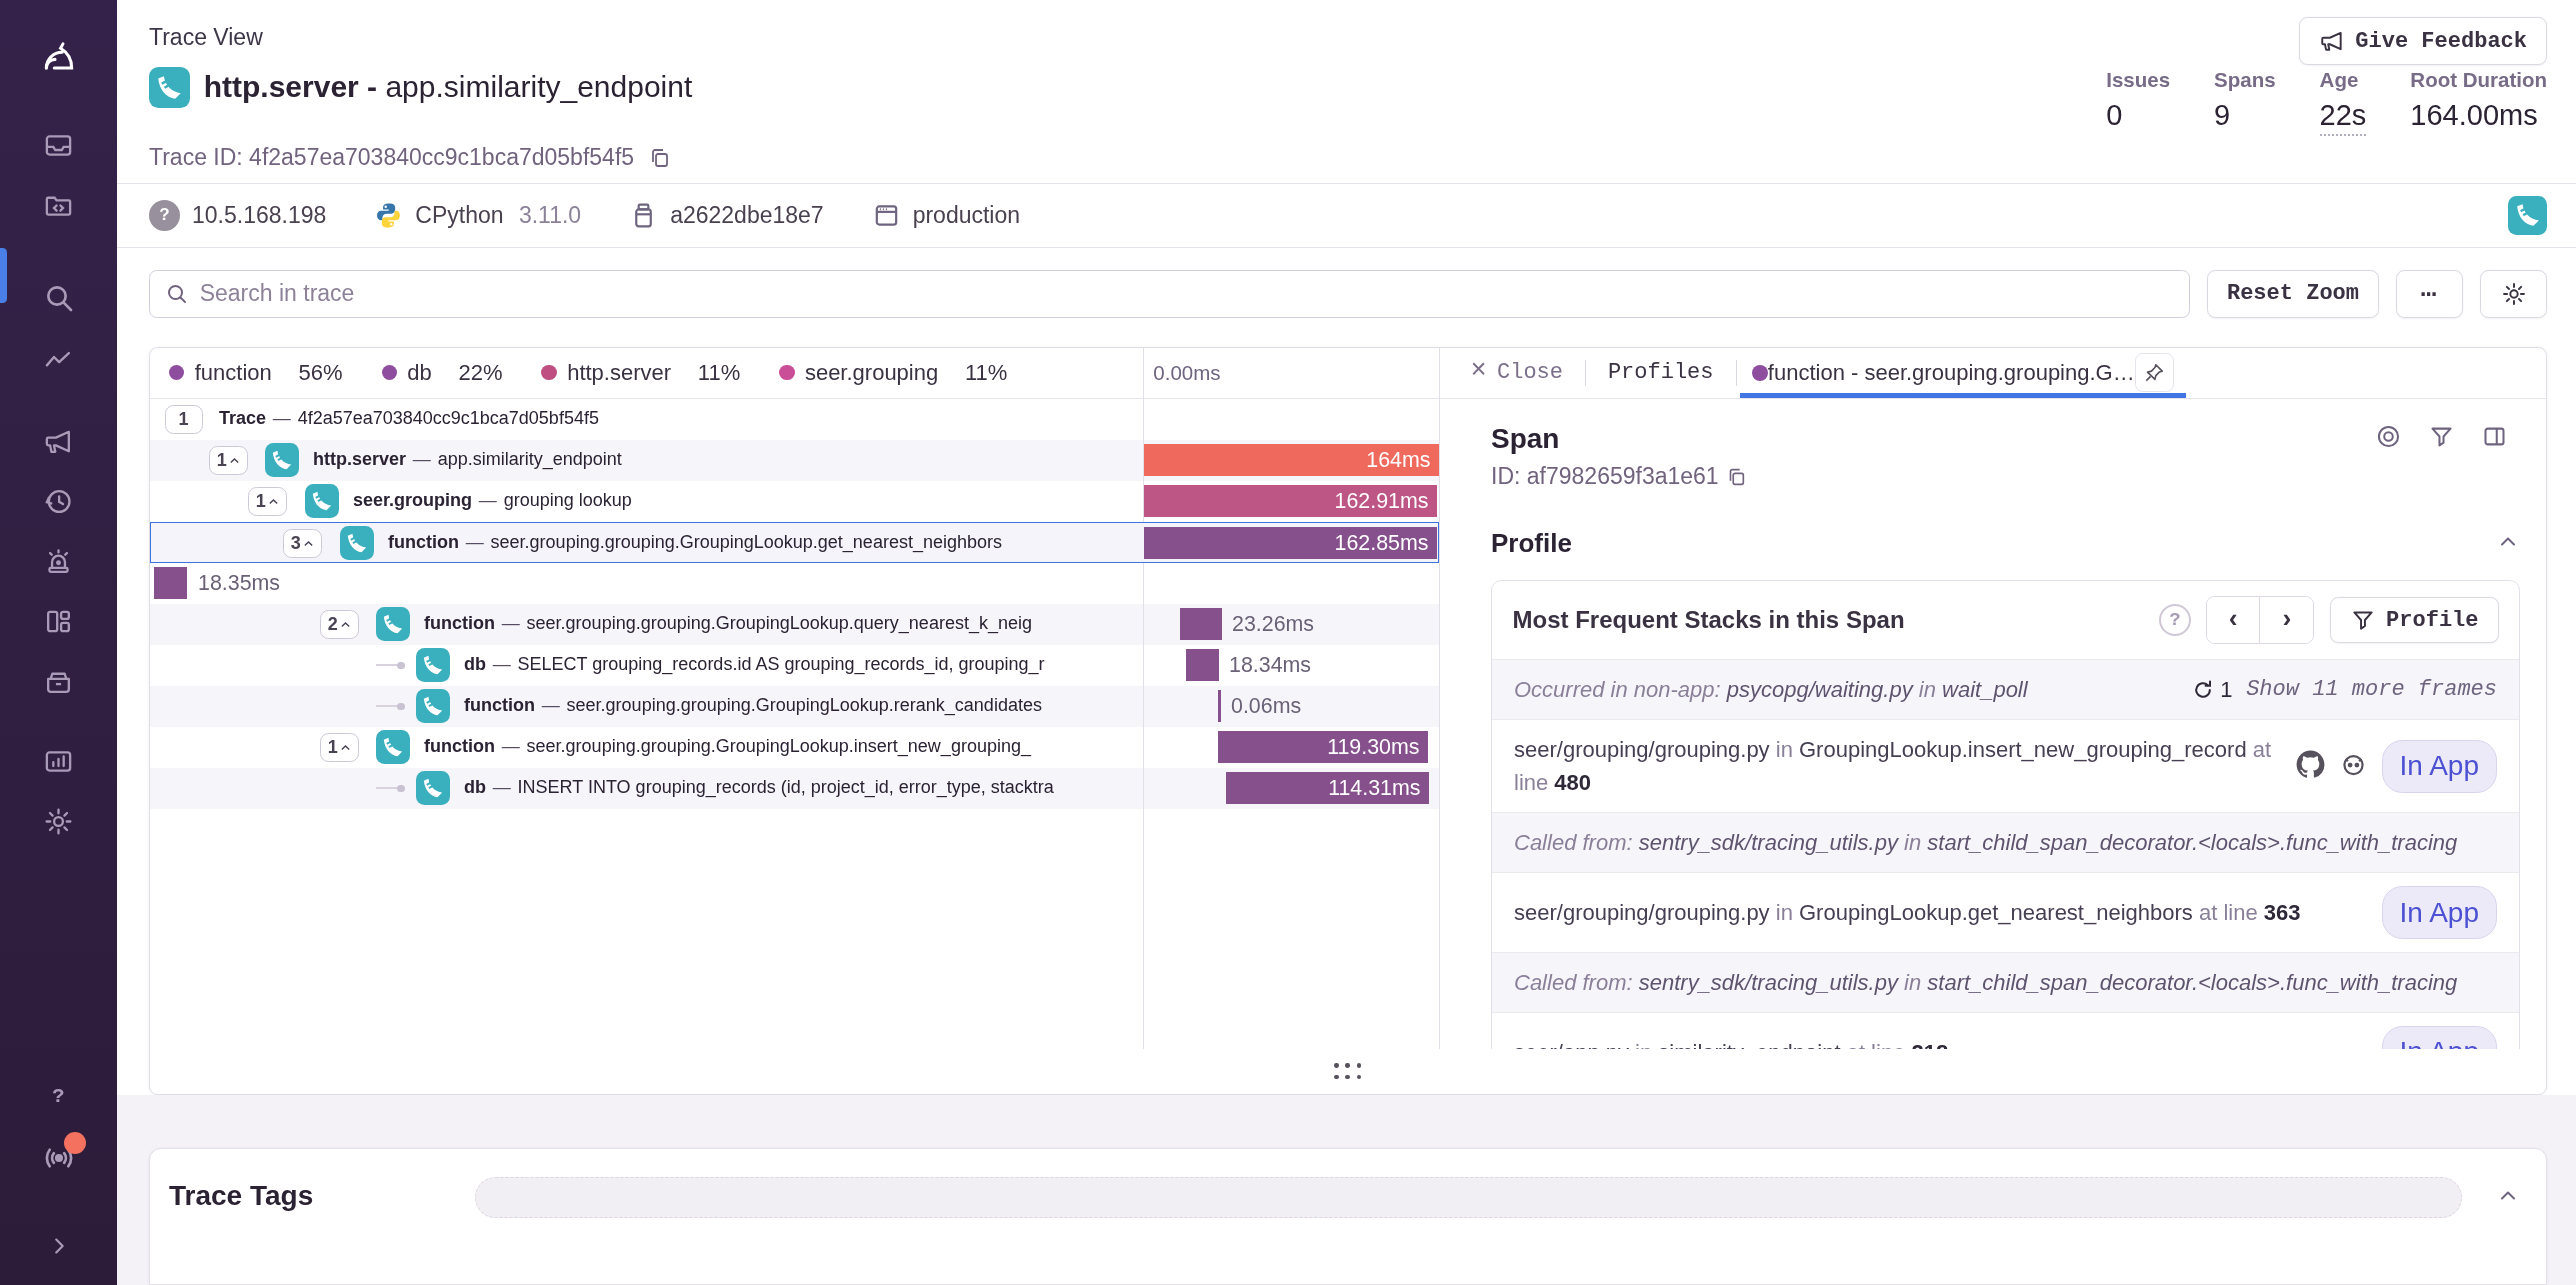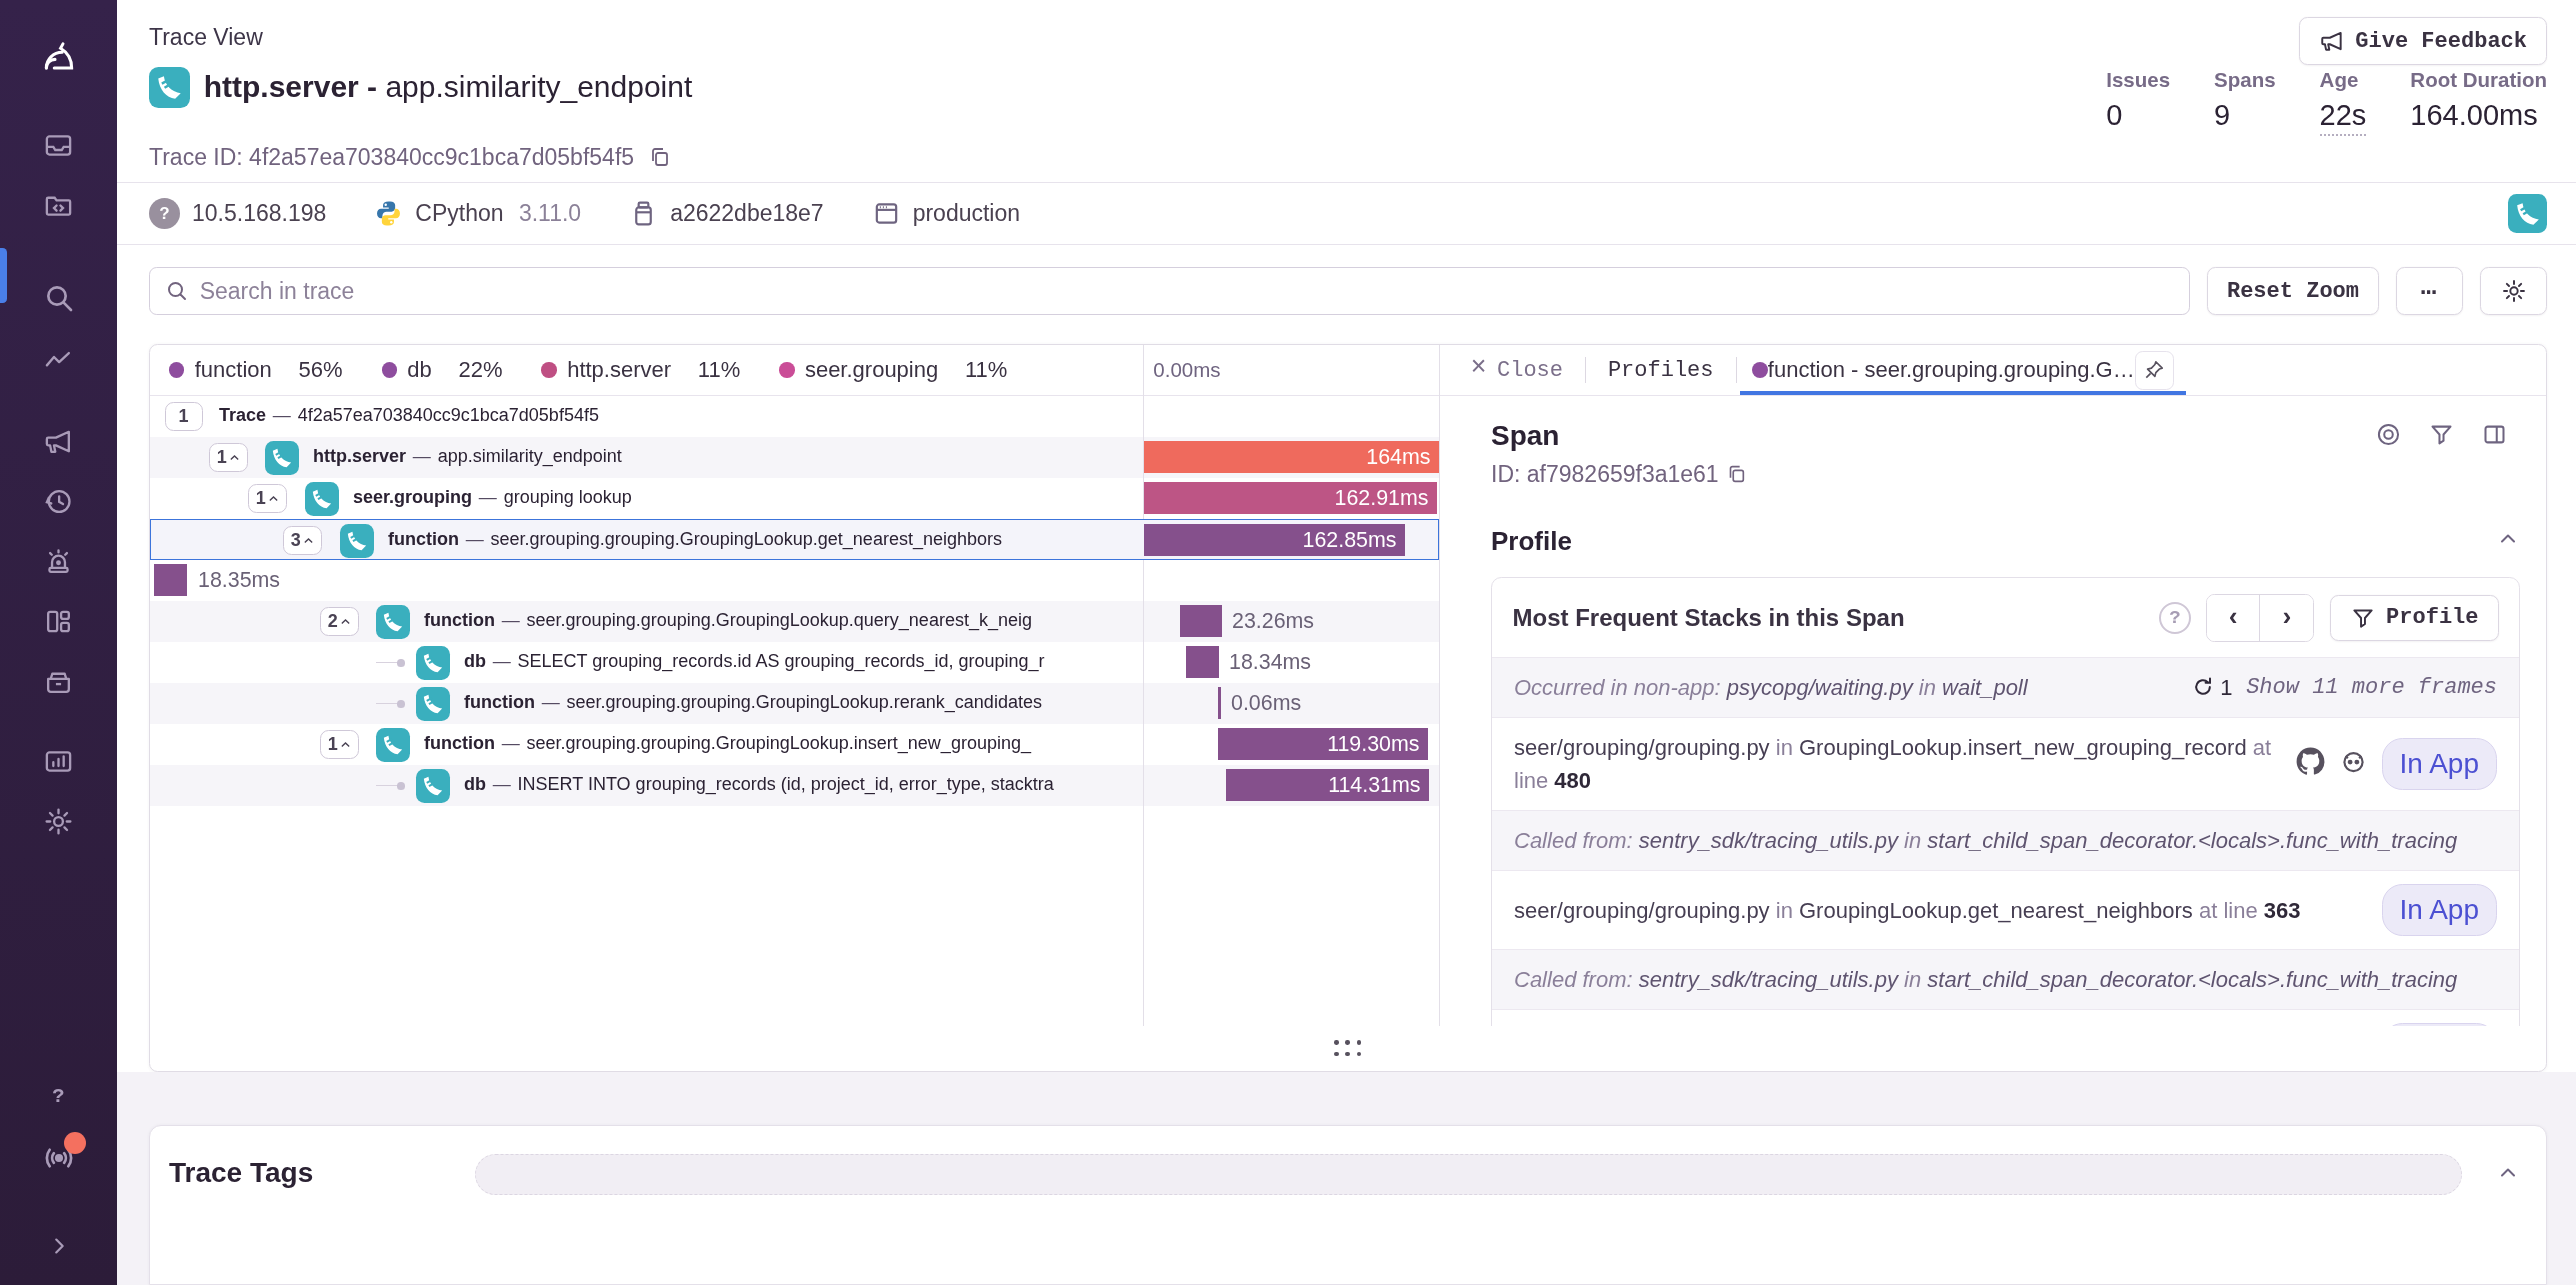--- a/index.html
+++ b/index.html
@@ -166,21 +166,21 @@
   border-radius:20.5px;font-size:28px;white-space:nowrap}
 .repo-btn{background:none;border:none;color:#57515e}
 .repo-btn svg{width:29px;height:29px}
 
 .card-footer{height:45px;display:flex;align-items:center;justify-content:center;flex-shrink:0}
 .drag-dots{display:grid;grid-template-columns:repeat(3,5.1px);grid-template-rows:repeat(2,5.1px);gap:6px;cursor:row-resize}
 .drag-dots i{width:4.3px;height:4.3px;border-radius:50%;background:#57515e}
 
 
 .bottom-strip{flex:1;background:#f4f2f7;margin:0 -29px 0 -32px;padding:53px 29px 0 32px}
-.tags-card{background:#fff;border:0.9px solid #e4e0e9;border-radius:12px 12px 0 0;height:160px;
+.tags-card{background:#fff;border:0.9px solid #e4e0e9;border-radius:12px 12px 0 0;height:137px;
   box-shadow:0 0.9px 3.4px rgba(43,34,51,.05);display:flex;align-items:flex-start;padding:26px 26px 0 19px;gap:34px}
 .tags-title{font-size:28px;font-weight:bold;padding-top:5.1px;white-space:nowrap}
 .tags-skeleton{flex:1;height:41px;margin-top:1.7px;margin-left:128px;background:#f1eef4;
   border:1.7px dashed #dcd6e2;border-radius:20.5px}
 </style>
 </head>
 <body>
 
 <div class="app">
 
@@ -492,21 +492,21 @@
                   <span class="op-icon" style="left: 189px;">
                     <svg viewBox="0 0 24 24">
                       <path d="M7 2 C8 10 14 16 22 17 L17 22 C9 21 3 14 2 4 Z" fill="#fff"></path>
                       <path d="M5.2 8.5 L10.8 5.4" stroke="#3aafbe" stroke-width="2.2"></path>
                       <path d="M7.6 12.2 L13.4 8.8" stroke="#3aafbe" stroke-width="2.2"></path>
                     </svg>
                   </span>
                   <span class="tree-text" style="left: 237px;"><span class="op">function</span><span class="sep">—</span><span class="desc">seer.grouping.grouping.GroupingLookup.get_nearest_neighbors</span></span>
                 </div>
                 <div class="bar-cell">
-                  <div class="bar" style="left: 0px; width: 261px; background: rgb(133, 80, 140);">
+                  <div class="bar" style="left: 0px; width: 293px; background: rgb(133, 80, 140);">
                     <span class="bar-label-in">162.85ms</span>
                   </div>
                 </div>
               </div>
               <div class="wf-row">
                 <div class="bar-cell">
                   <div class="bar" style="left: 4.3px; width: 33px; background: rgb(133, 80, 140);"></div>
                   <span class="bar-label-out" style="left: 48px;">18.35ms</span>
                 </div>
               </div>

